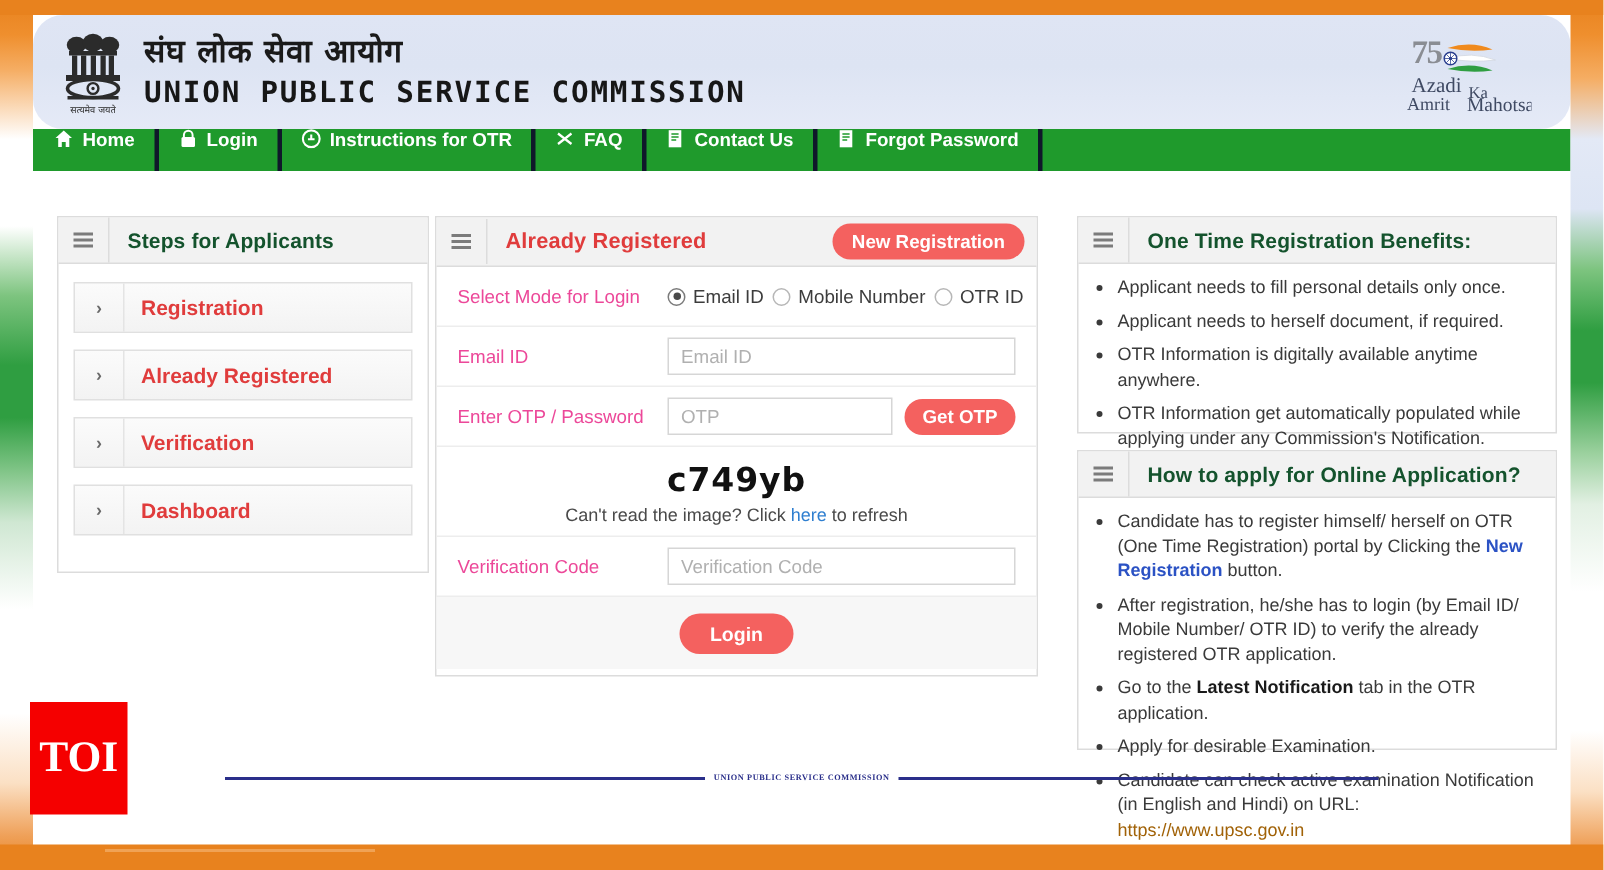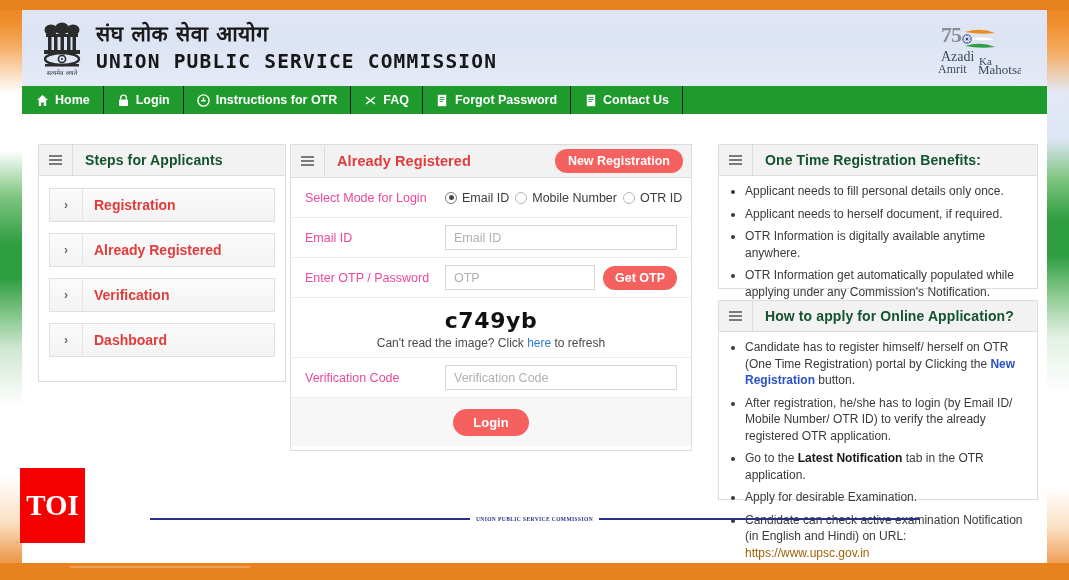--- a/index.html
+++ b/index.html
@@ -48,21 +48,21 @@
        #9ad09d 52%, #e2f0e3 58%,
        #ffffff 68%, #ffffff 84%,
        #fbe0c4 91%, #efa15a 97%, #e8821e 100%);
   }
 
   
   .site-header {
     position:absolute; left:22px; top:10px; width:1025px; height:76px;
     background:linear-gradient(to bottom,#dfe5f4 0%, #dde4f3 45%, #e5eaf7 100%);
     z-index:2;
-    display:flex; align-items:center;
+    display:flex; align-items:center;border-radius:20px;
   }
   .emblem-wrap{
     width:56px; height:66px; margin-left:12px; margin-top:2px;
     display:flex; align-items:center; justify-content:center;
   }
   .emblem-wrap svg { display:block; }
 
   .brand { margin-left:6px; line-height:1; }
   .brand .hi {
     font-family:"DejaVu Sans", sans-serif;
@@ -80,23 +80,23 @@
     text-align:center;
   }
   .azadi svg { display:block; }
 
   
   .navbar {
     position:absolute; left:22px; top:86px; width:1025px; height:28px;
     background:#1f9a2c; z-index:3; display:flex; align-items:stretch;
   }
   .nav-item {
-    display:flex; align-items:center; gap:6px;
+    display:flex; align-items:flex-start; gap:6px;
     padding:0 13px; color:#ffffff; font-size:12.5px; font-weight:700;
-    border-right:1px solid #0f172a; white-space:nowrap; cursor:pointer;
+    border-right:3px solid #0f172a; white-space:nowrap; cursor:pointer;
   }
   .nav-item:first-child{ padding-left:14px; }
   .nav-ico { display:inline-flex; width:13px; height:13px; align-items:center; justify-content:center; }
   .nav-ico svg{ display:block; }
 
   
   .content {
     position:absolute; left:22px; top:114px; width:1025px; height:406px;
     background:#ffffff; z-index:2;
   }
@@ -334,31 +334,31 @@
       <span>FAQ</span>
     </div>
 
     <div class="nav-item">
       <span class="nav-ico">
         <svg width="10" height="13" viewBox="0 0 10 13">
           <rect x="0.8" y="0.8" width="8.4" height="11.4" fill="#fff"></rect>
           <path d="M2.6 3.4 h4.8 M2.6 5.4 h4.8 M2.6 7.4 h3.2" stroke="#1f9a2c" stroke-width="1"></path>
         </svg>
       </span>
-      <span>Forgot Password</span>
+      <span>Contact Us</span>
     </div>
 
     <div class="nav-item">
       <span class="nav-ico">
         <svg width="10" height="13" viewBox="0 0 10 13">
           <rect x="0.8" y="0.8" width="8.4" height="11.4" fill="#fff"></rect>
           <path d="M2.6 3.4 h4.8 M2.6 5.4 h4.8 M2.6 7.4 h3.2" stroke="#1f9a2c" stroke-width="1"></path>
         </svg>
       </span>
-      <span>Contact Us</span>
+      <span>Forgot Password</span>
     </div>
   </div>
 
   <div class="content">
 
     <div class="card" id="steps-card">
       <div class="card-head">
         <div class="burger">
             <i></i>
           </div>

